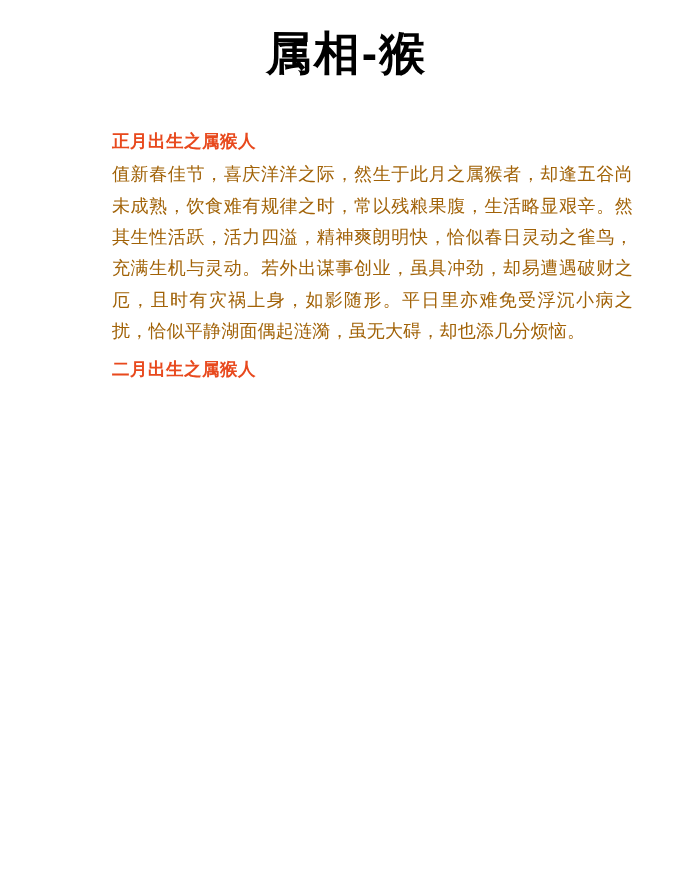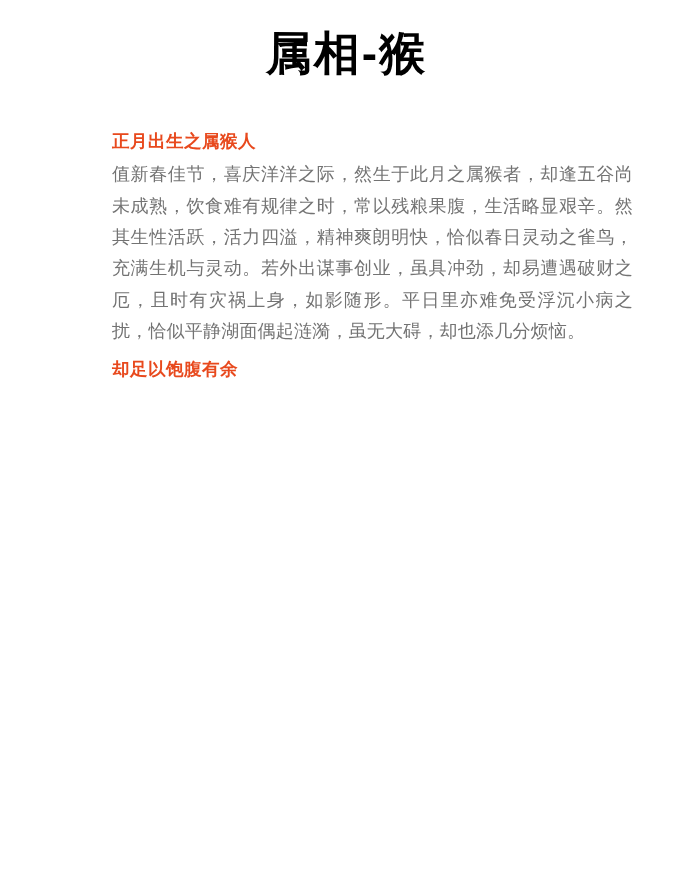--- a/index.html
+++ b/index.html
@@ -42,21 +42,21 @@
     color: #E8491D;
     font-size: 17.5px;
     font-weight: bold;
     line-height: 1.9;
     margin: 0 0 1px 0;
     letter-spacing: 0.5px;
   }
   .section-body {
     font-size: 18px;
     line-height: 1.74;
-    color: #737373;
+    color: #a16207;
     margin: 0 0 6px 0;
     text-align: justify;
     text-justify: inter-character;
     letter-spacing: 0.2px;
     font-weight: 500;
   }
 </style>
 </head>
 <body>
 
@@ -66,17 +66,17 @@
 
   <div class="content">
 
     <div class="section">
       <div class="section-heading">正月出生之属猴人</div>
       <p class="section-body">值新春佳节，喜庆洋洋之际，然生于此月之属猴者，却逢五谷尚未成熟，饮食难有规律之时，常以残粮果腹，生活略显艰辛。然其生性活跃，活力四溢，精神爽朗明快，恰似春日灵动之雀鸟，充满生机与灵动。若外出谋事创业，虽具冲劲，却易遭遇破财之厄，且时有灾祸上身，如影随形。平日里亦难免受浮沉小病之扰，恰似平静湖面偶起涟漪，虽无大碍，却也添几分烦恼。</p>
     </div>
 
 
     <div class="section">
-      <div class="section-heading">却足以饱腹有余</div>
+      <div class="section-heading">二月出生之属猴人</div>
     </div>
 
   </div>
 </div>
 
 </body></html>

